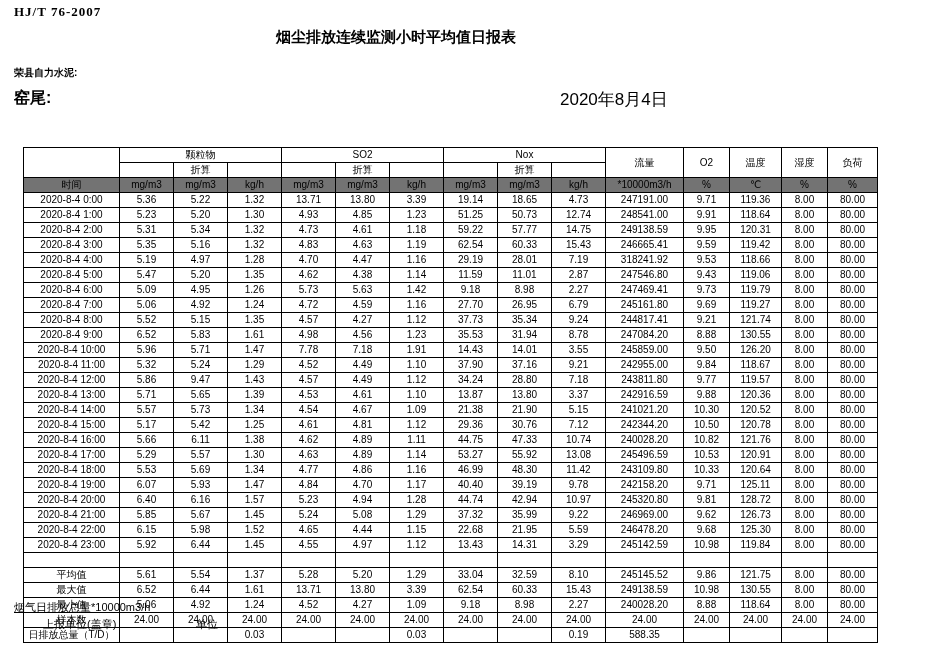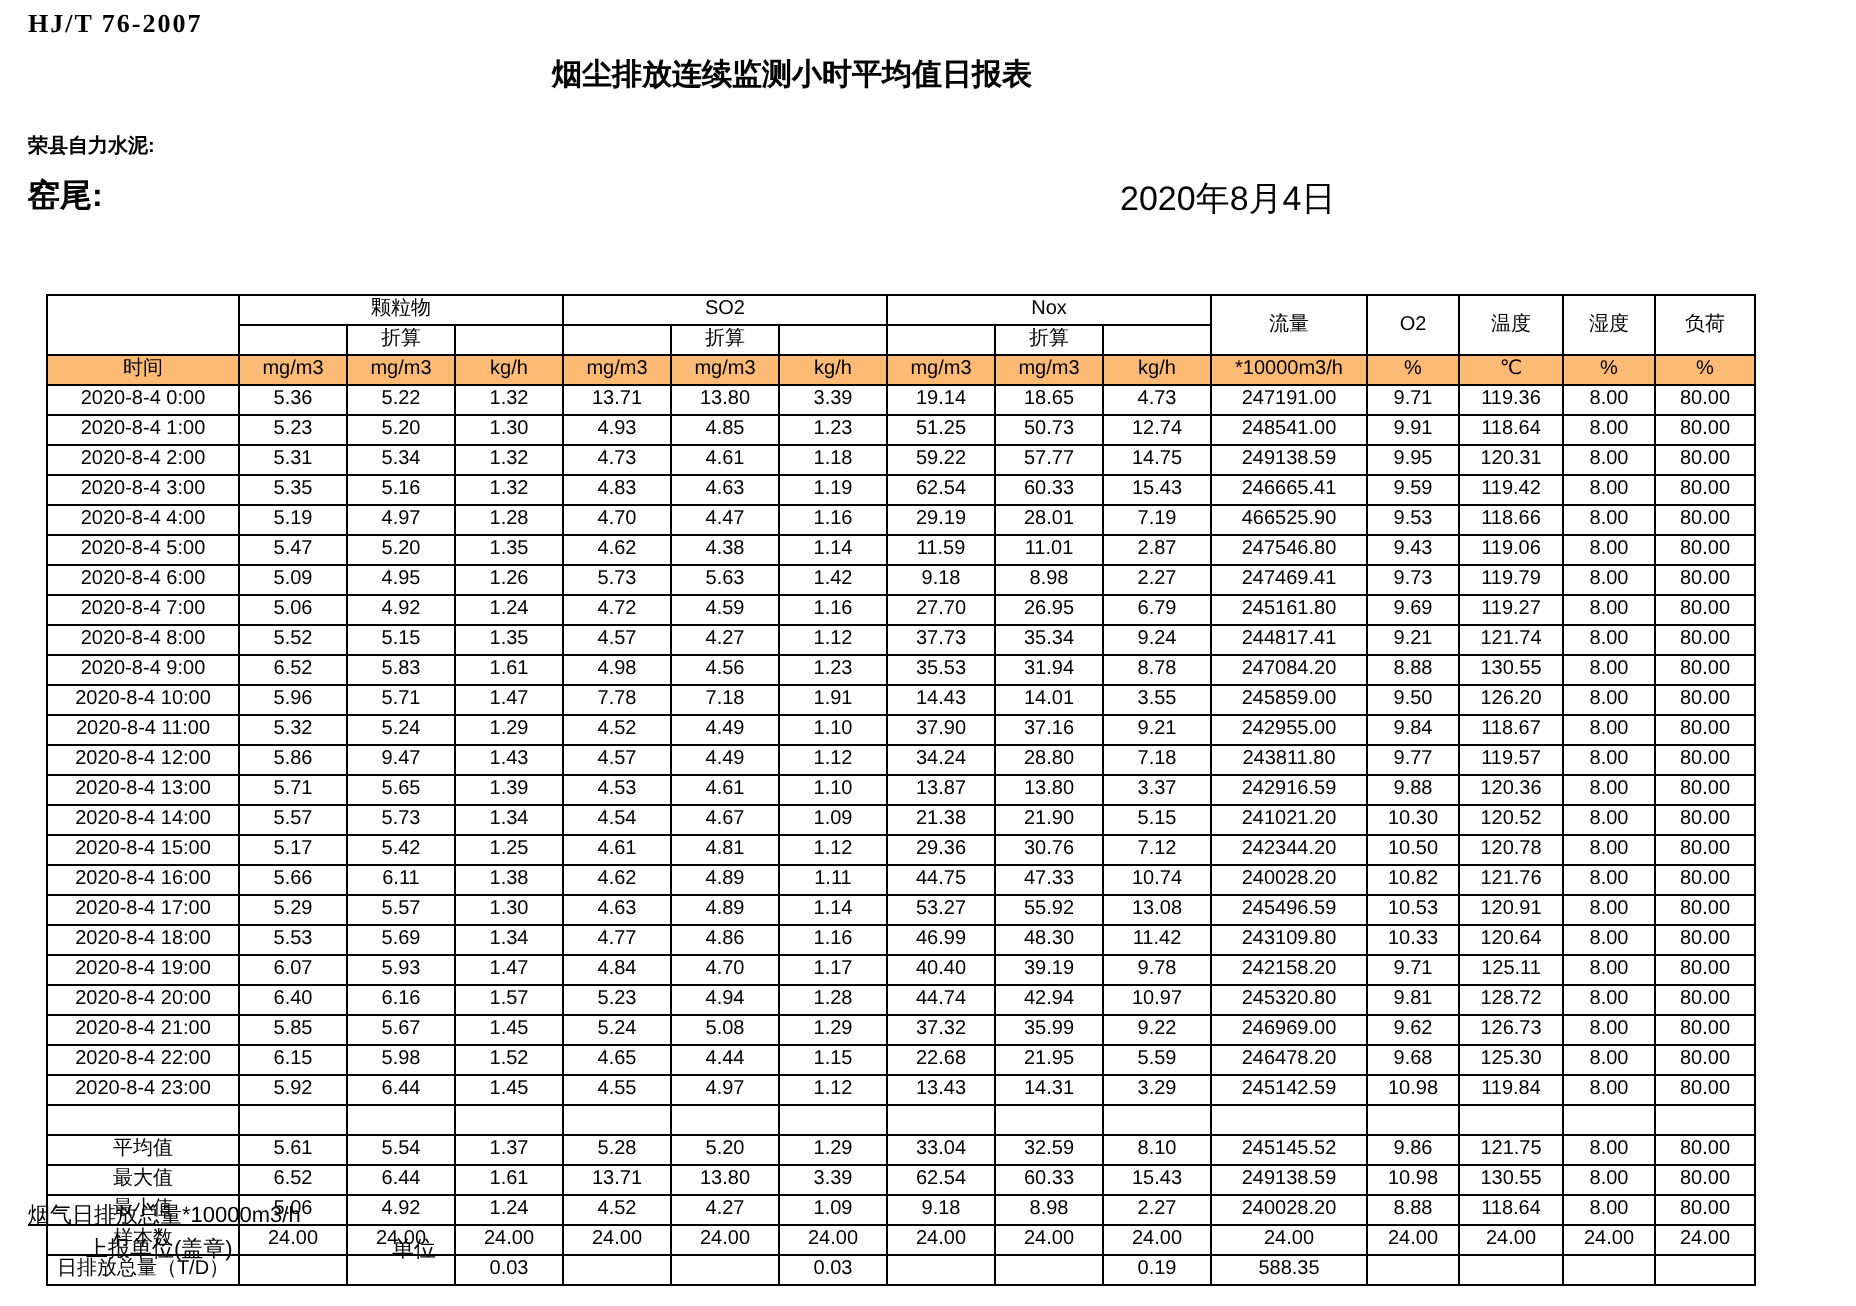--- a/index.html
+++ b/index.html
@@ -52,21 +52,21 @@
     line-height:14px;
     white-space:nowrap;
   }
   .hdr-group{height:16px;line-height:16px;}
   .hdr-sub{height:14px;line-height:14px;}
   .hdr-unit{height:14px;line-height:14px;}
   .hdr-time{
     background:#cdeccd;
     font-weight:normal;
   }
-  .green{background:#fdba74;}
+  .green{background:#737373;}
   .col-time{width:96px;}
   .col-num{width:54px;}
   .col-flow{width:78px;}
   .col-o2{width:46px;}
   .col-temp{width:52px;}
   .col-hum{width:46px;}
   .col-load{width:50px;}
   .blank-row td{height:13px;}
   .sum-label{text-align:center;}
   .footer1{
@@ -220,21 +220,21 @@
         <td>2020-8-4 4:00</td>
         <td>5.19</td>
         <td>4.97</td>
         <td>1.28</td>
         <td>4.70</td>
         <td>4.47</td>
         <td>1.16</td>
         <td>29.19</td>
         <td>28.01</td>
         <td>7.19</td>
-        <td>466525.90</td>
+        <td>318241.92</td>
         <td>9.53</td>
         <td>118.66</td>
         <td>8.00</td>
         <td>80.00</td>
       </tr>
       <tr>
         <td>2020-8-4 5:00</td>
         <td>5.47</td>
         <td>5.20</td>
         <td>1.35</td>

